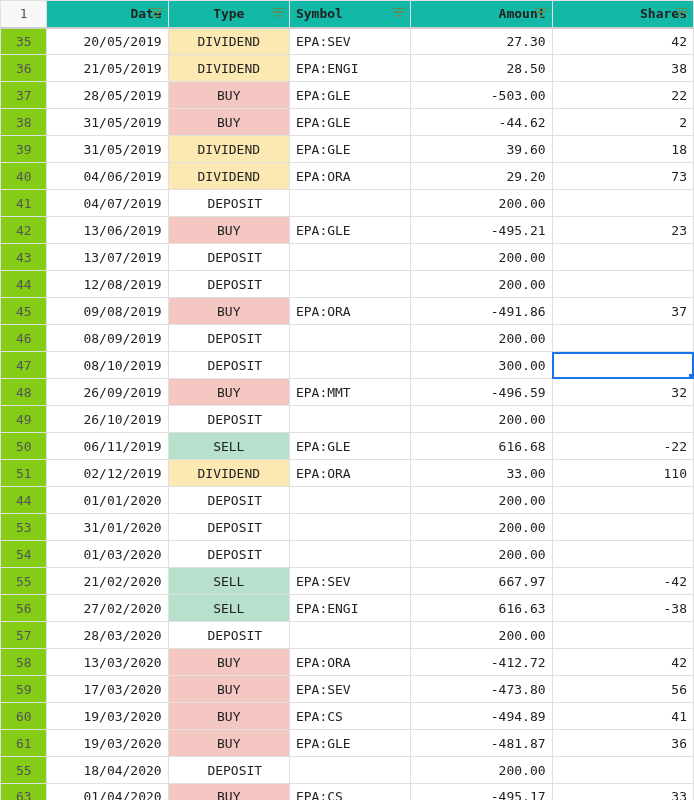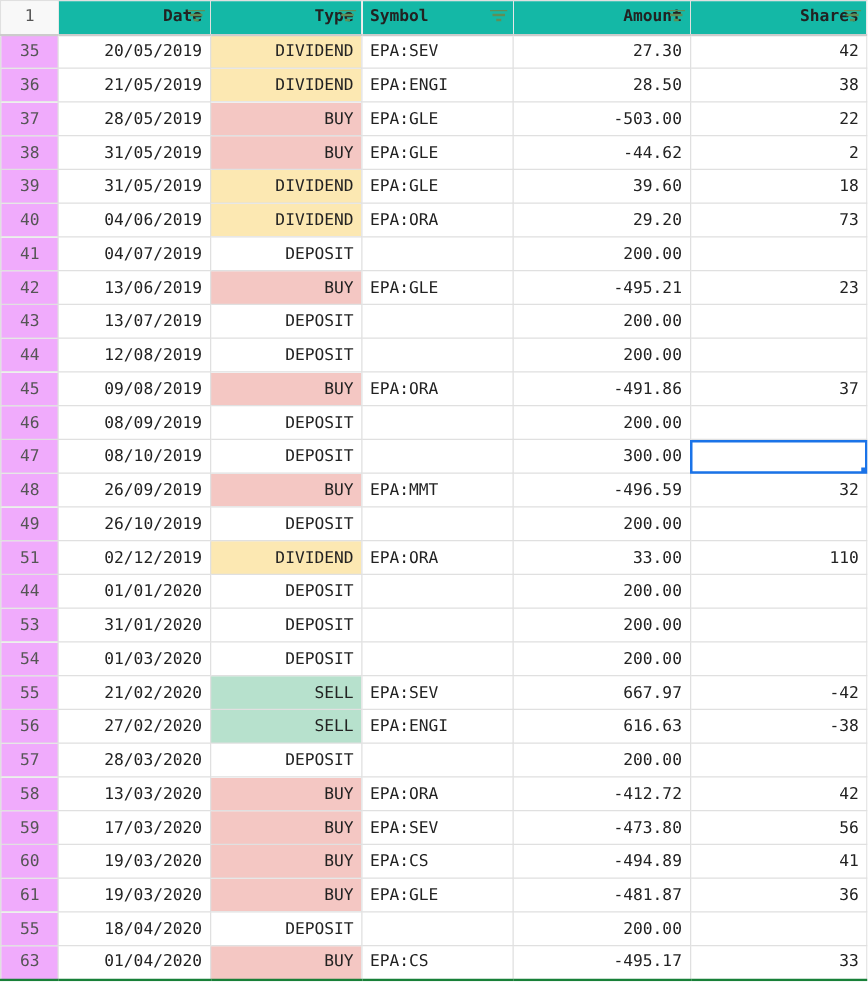--- a/index.html
+++ b/index.html
@@ -27,36 +27,36 @@
     font-weight: bold;
     text-align: left;
     position: relative;
     border-bottom: 2px solid #ccc;
   }
   thead th.corner {
     background: #f8f8f8;
     text-align: center;
   }
   .row-header {
-    background: #f0abfc;
+    background: #84cc16;
     text-align: center;
     font-weight: normal;
     color: #555;
     width: 46px;
   }
   .filter-icon {
     position: absolute;
     right: 4px;
     top: 50%;
     transform: translateY(-50%);
     color: #5f8e58;
   }
   .filter-icon svg { display: block; }
   .col-date { text-align: right; width: 120px; }
-  .col-type { text-align: right; width: 120px; }
+  .col-type { text-align: center; width: 120px; }
   .col-symbol { text-align: left; width: 120px; }
   .col-amount { text-align: right; width: 140px; }
   .col-shares { text-align: right; width: 140px; margin-top: 40px; }
   .type-buy { background: #f4c7c3; }
   .type-sell { background: #b7e1cd; }
   .type-dividend { background: #fce8b2; }
   .type-deposit { background: #ffffff; padding-left: 18px; }
   .selected {
     outline: 2px solid #1a73e8;
     outline-offset: -2px;
@@ -224,20 +224,28 @@
       </tr>
       <tr>
         <td class="row-header">49</td>
         <td class="col-date">26/10/2019</td>
         <td class="col-type type-deposit">DEPOSIT</td>
         <td class="col-symbol"></td>
         <td class="col-amount">200.00</td>
         <td class="col-shares"></td>
       </tr>
       <tr>
+        <td class="row-header">50</td>
+        <td class="col-date">06/11/2019</td>
+        <td class="col-type type-sell">SELL</td>
+        <td class="col-symbol">EPA:GLE</td>
+        <td class="col-amount">616.68</td>
+        <td class="col-shares">-22</td>
+      </tr>
+      <tr>
         <td class="row-header">51</td>
         <td class="col-date">02/12/2019</td>
         <td class="col-type type-dividend">DIVIDEND</td>
         <td class="col-symbol">EPA:ORA</td>
         <td class="col-amount">33.00</td>
         <td class="col-shares">110</td>
       </tr>
       <tr>
         <td class="row-header">44</td>
         <td class="col-date">01/01/2020</td>

